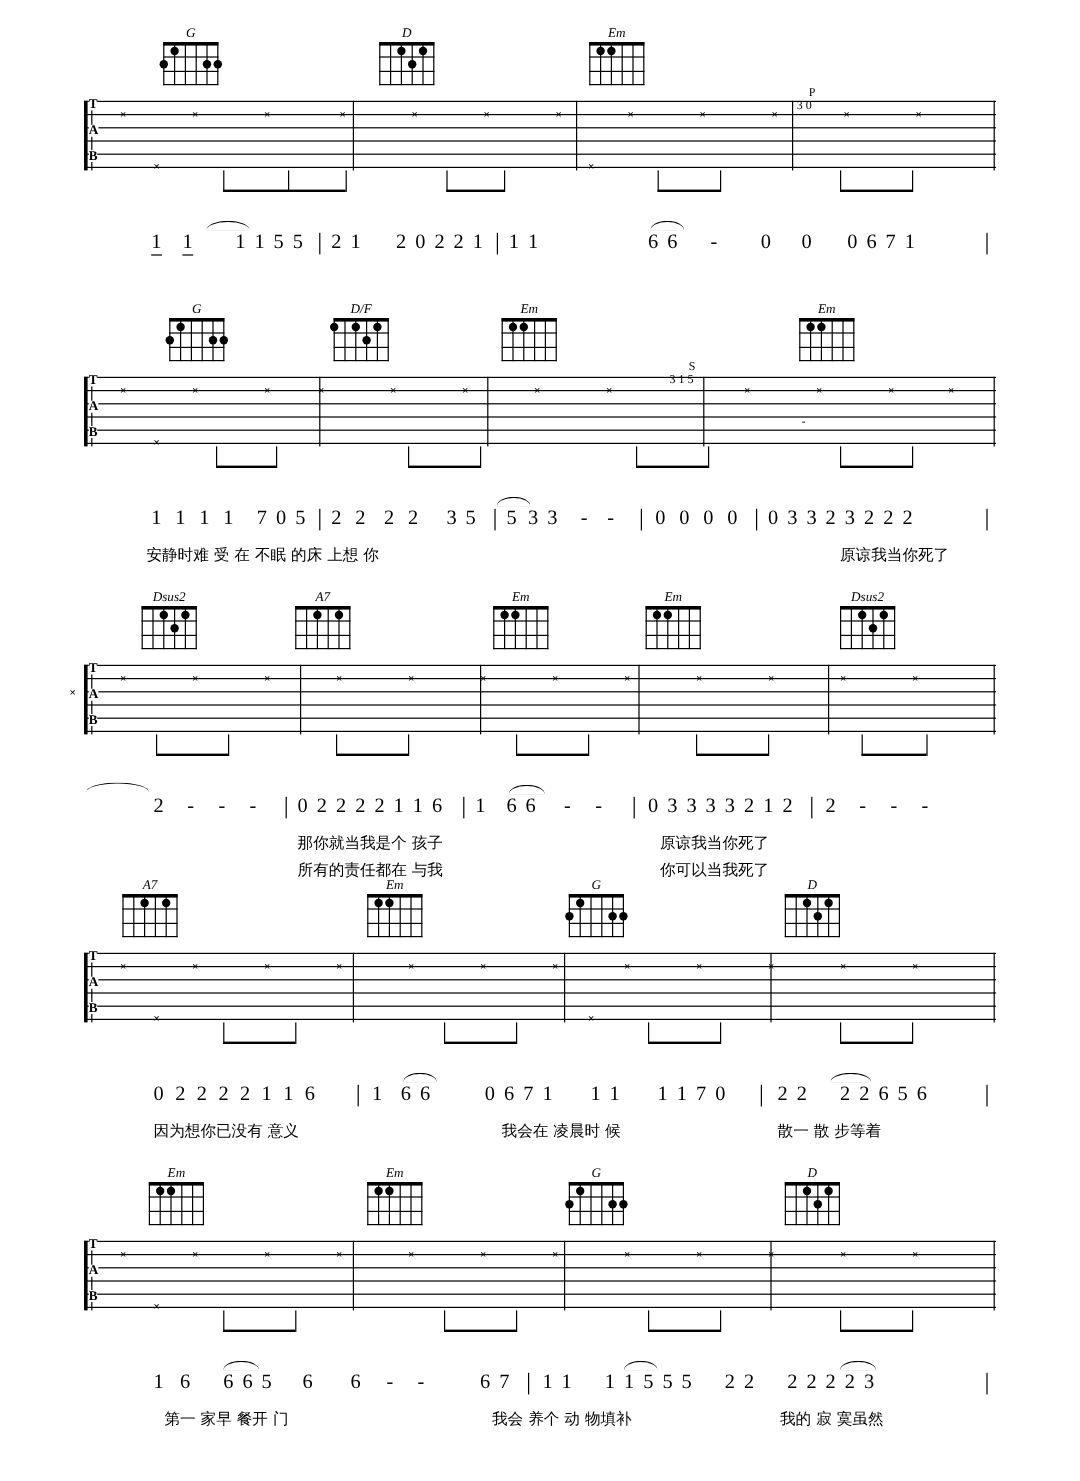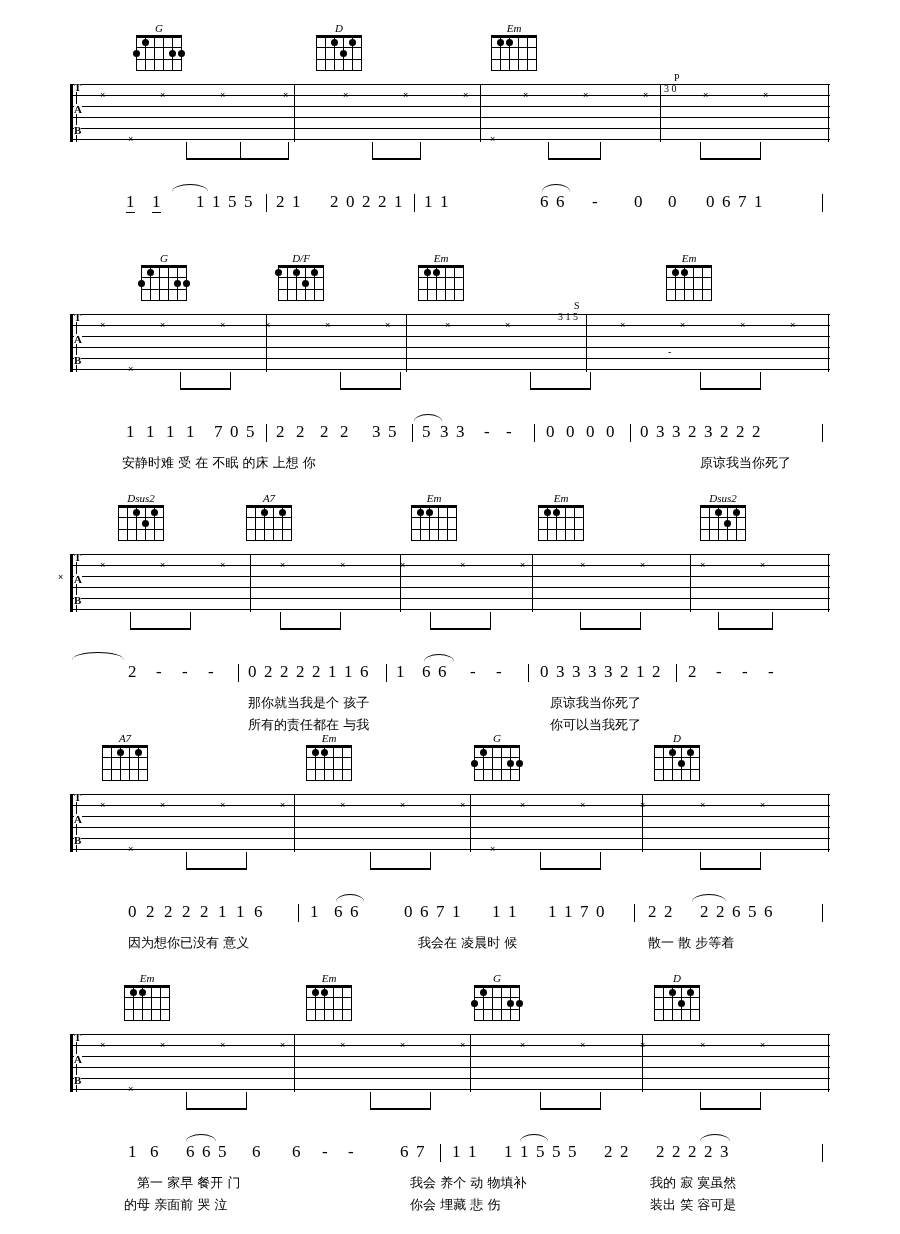--- a/index.html
+++ b/index.html
@@ -863,21 +863,16 @@
         <span class="num" style="left:688px;">2</span>
         <span class="num" style="left:704px;">2</span>
         <span class="num" style="left:720px;">3</span>
         <span class="vb" style="left:822px;top:2px;height:18px;"></span>
       </div>
       <div class="lyricrow" style="margin-top:2px;">
         <span class="ly" style="left:125px;margin-left:12px;">第一 家早 餐开 门</span>
         <span class="ly" style="left:410px;">我会 养个 动 物填补</span>
         <span class="ly" style="left:650px;">我的 寂 寞虽然</span>
       </div>
-      <div class="lyricrow">
-        <span class="ly" style="left:124px;">的母 亲面前 哭 泣</span>
-        <span class="ly" style="left:410px;">你会 埋藏 悲 伤</span>
-        <span class="ly" style="left:650px;">装出 笑 容可是</span>
-      </div>
     </div>
   </div>
 
 </div>
 
 </body></html>

